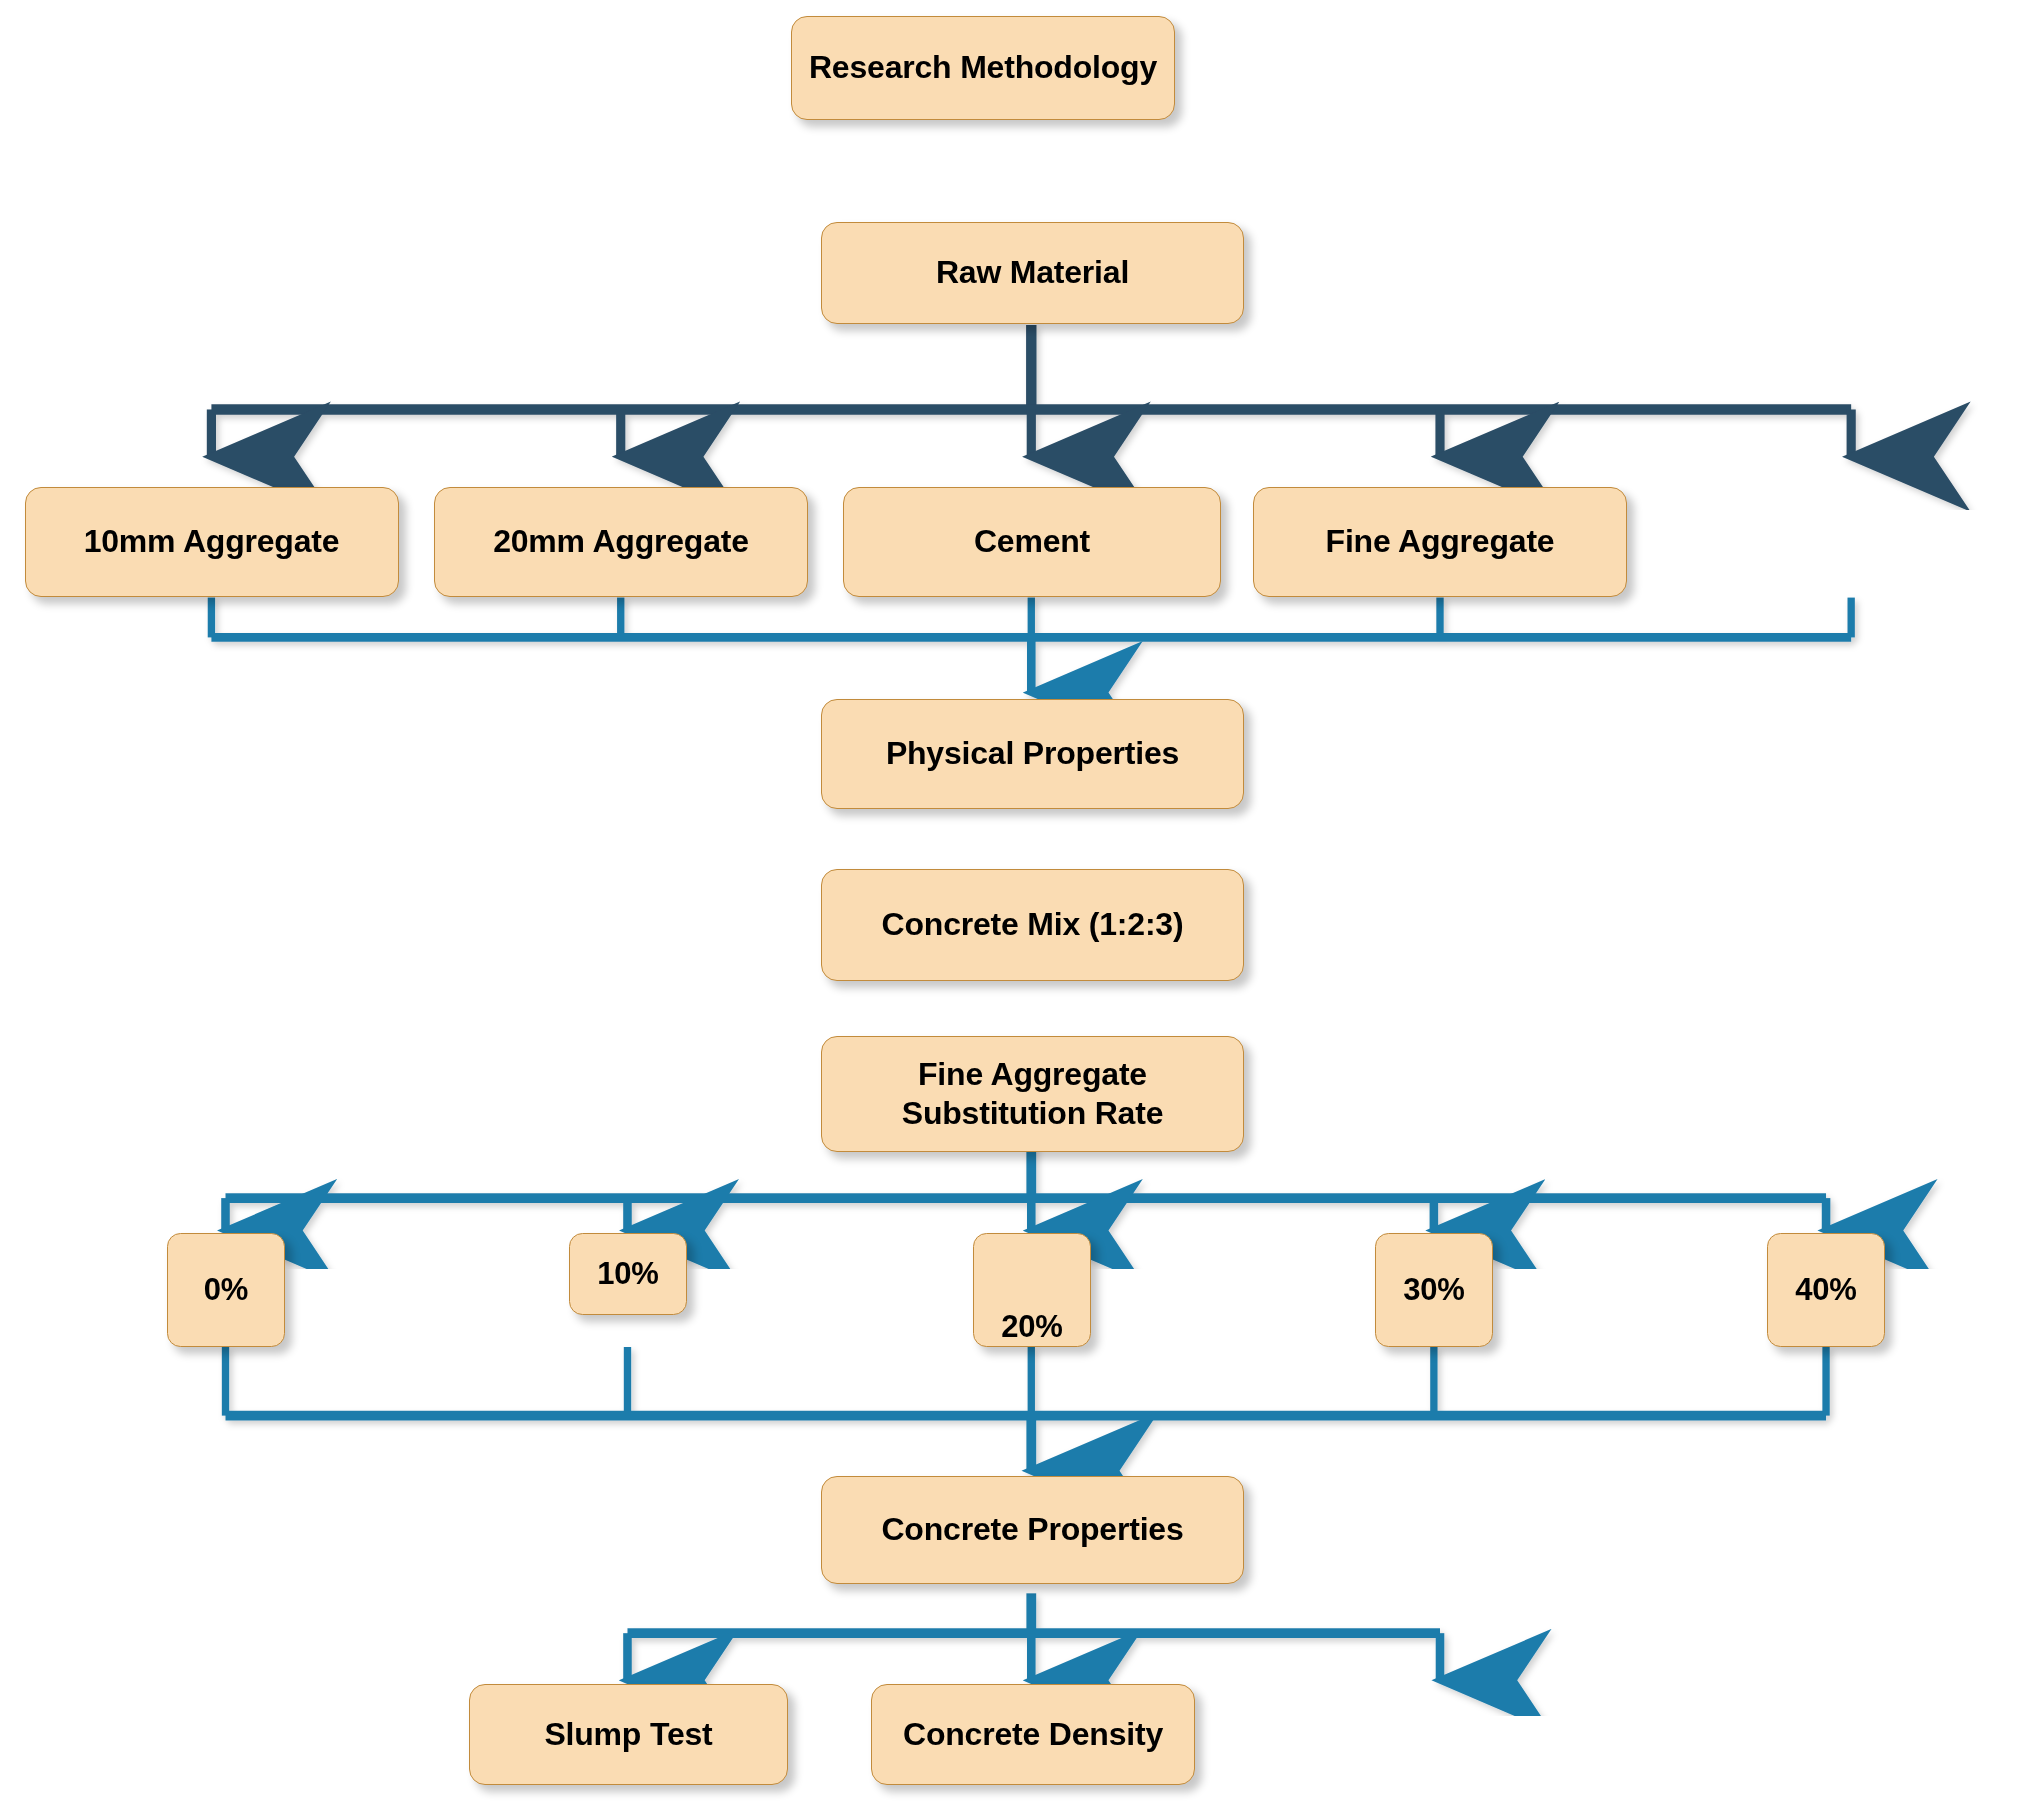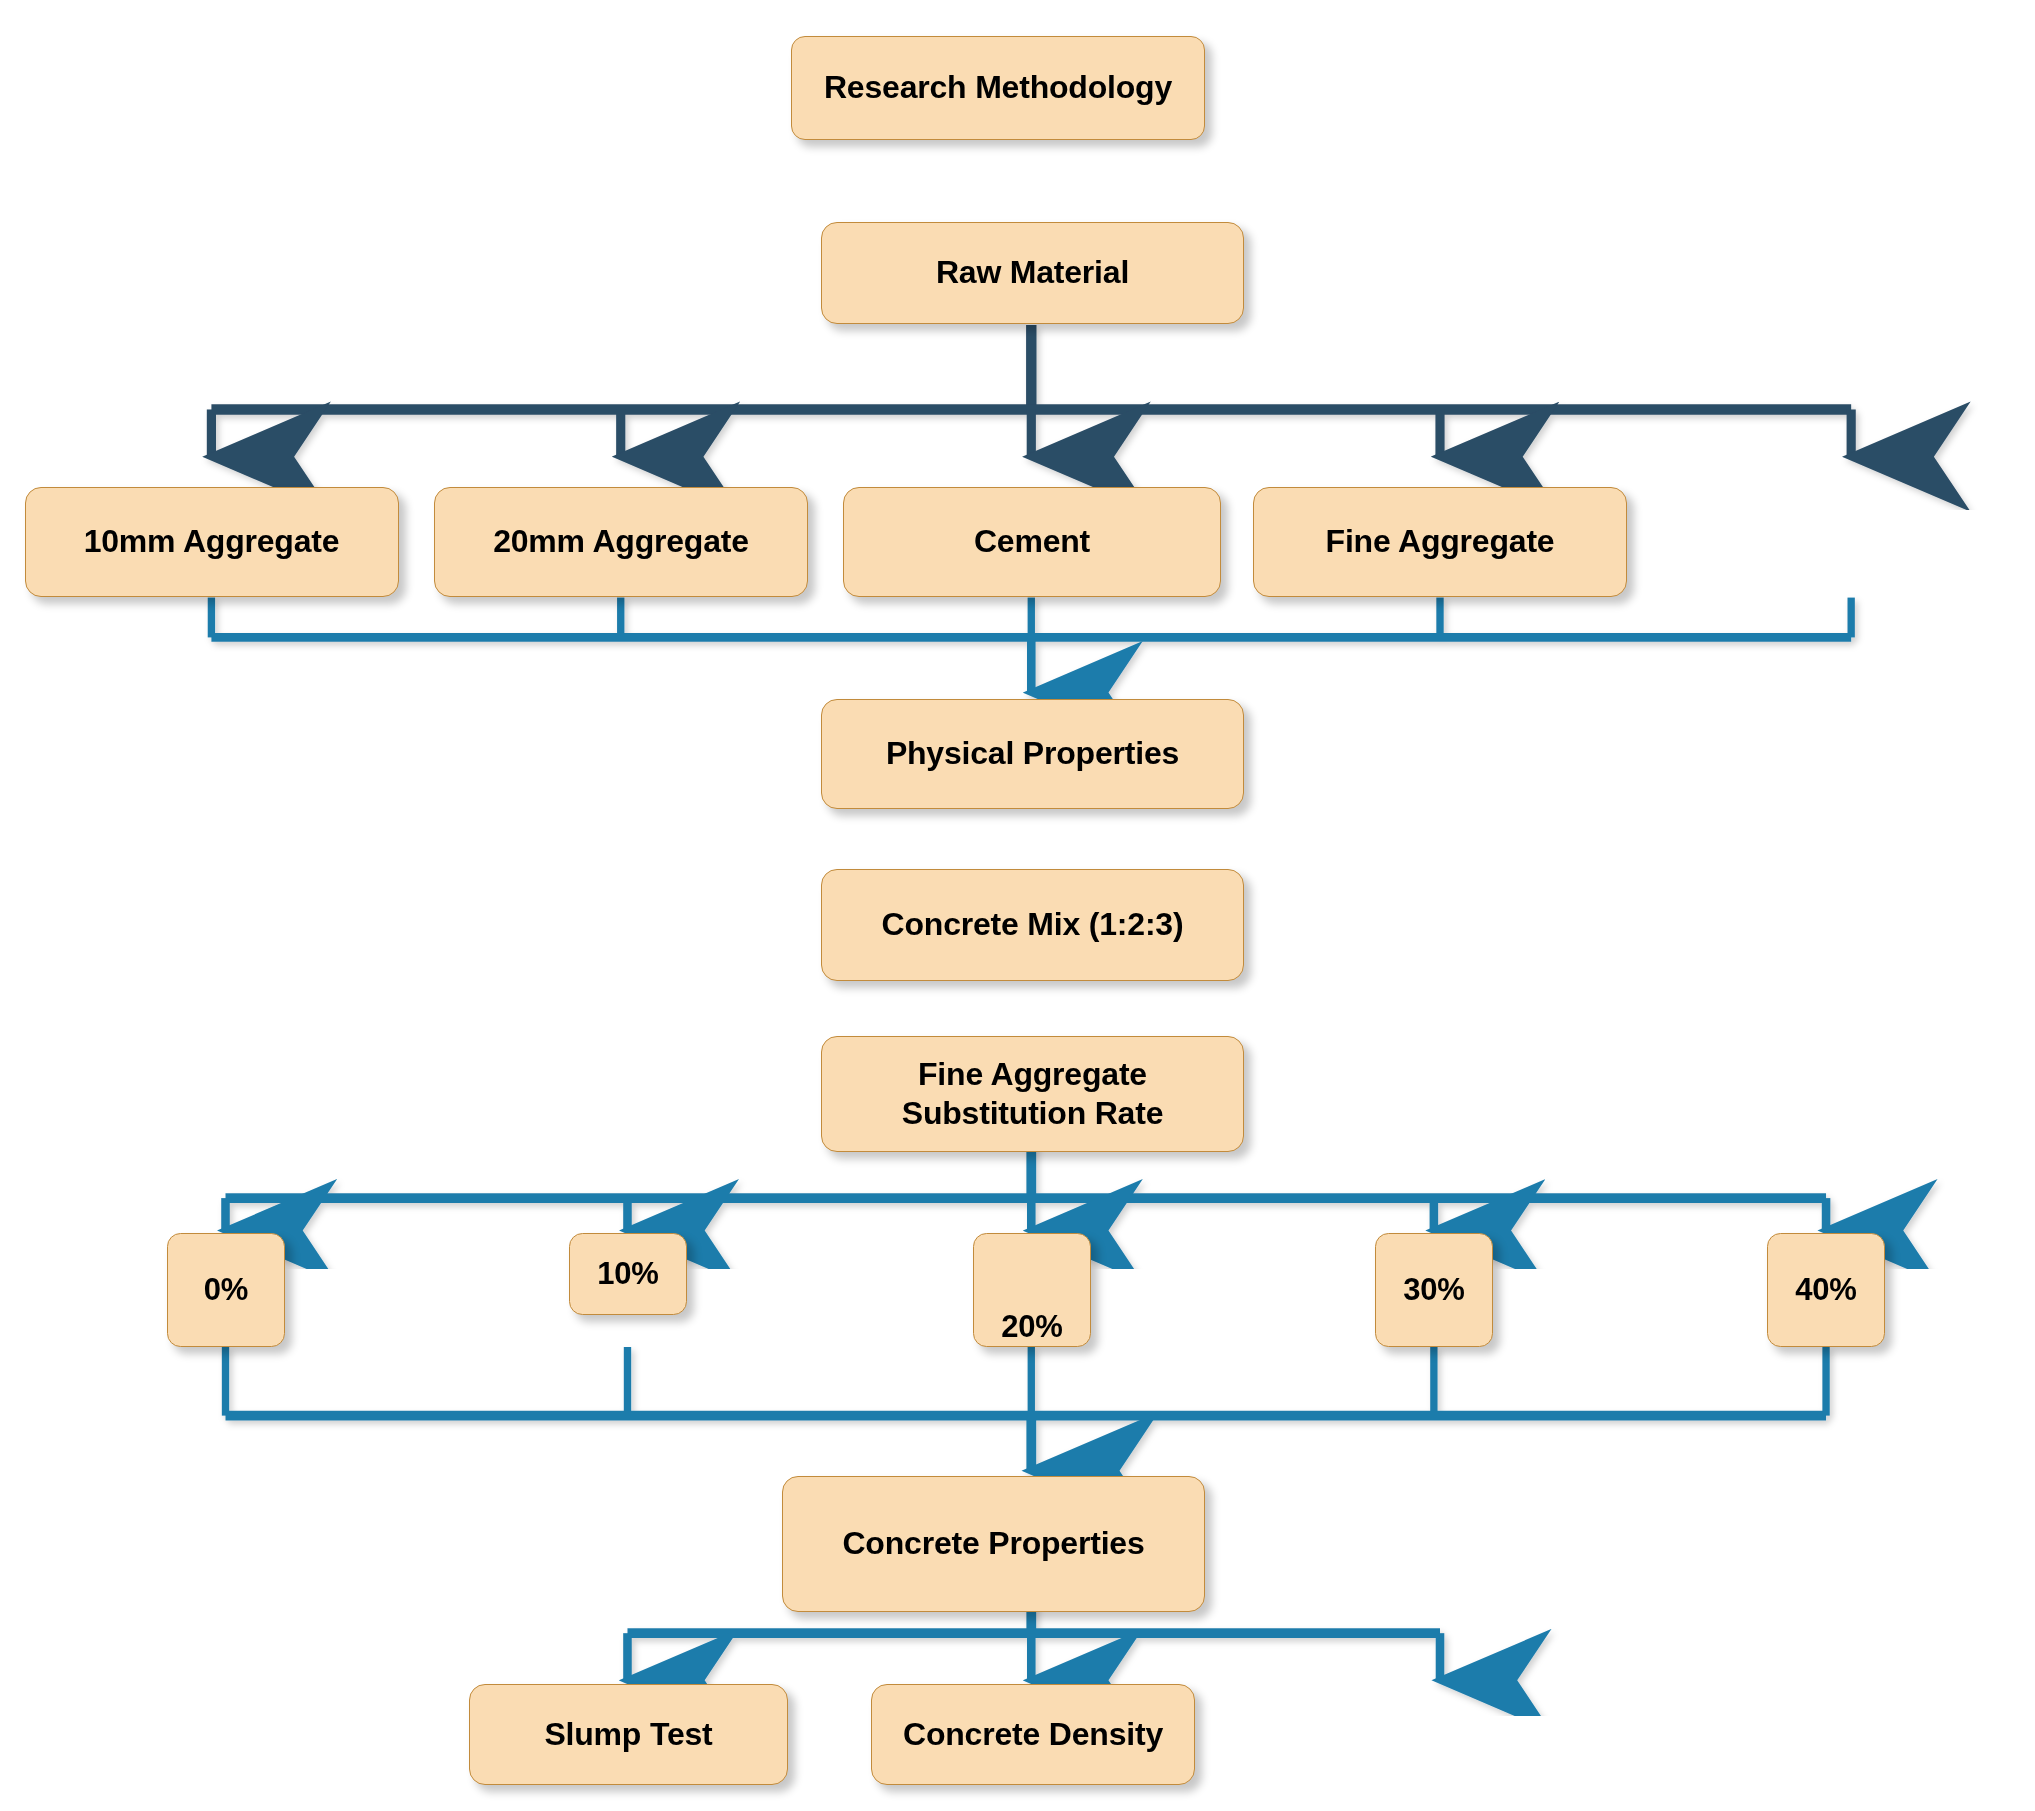--- a/index.html
+++ b/index.html
@@ -119,21 +119,21 @@
 
     <g filter="url(#softshadow)">
       <path d="M1683,2600 L1683,2665" stroke="#1f7cab" stroke-width="16" fill="none"></path>
       <path d="M1024,2665 L2350,2665" stroke="#1f7cab" stroke-width="16" fill="none"></path>
       <path d="M1024,2665 L1024,2742" stroke="#1f7cab" stroke-width="14" fill="none" marker-end="url(#arrowBlue)"></path>
       <path d="M1683,2665 L1683,2742" stroke="#1f7cab" stroke-width="14" fill="none" marker-end="url(#arrowBlue)"></path>
       <path d="M2350,2665 L2350,2742" stroke="#1f7cab" stroke-width="14" fill="none" marker-end="url(#arrowBlue)"></path>
     </g>
   </svg>
 
-  <div class="node big" style="left:791px; top:36px; width:414px; height:104px;border-radius:14px;">
+  <div class="node big" style="left:791px; top:16px; width:384px; height:104px;">
     <span>Research Methodology</span>
   </div>
 
   <div class="node big" style="left:821px; top:222px; width:423px; height:102px;">
     <span>Raw Material</span>
   </div>
 
   <div class="node big" style="left:24.5px; top:487px; width:374px; height:110px;">
     <span>10mm Aggregate</span>
   </div>
@@ -177,21 +177,21 @@
   </div>
 
   <div class="node pct" style="left:1375px; top:1233px; width:118px; height:114px;">
     <span>30%</span>
   </div>
 
   <div class="node pct" style="left:1767px; top:1233px; width:118px; height:114px;">
     <span>40%</span>
   </div>
 
-  <div class="node big" style="left:782px; top:1476px; width:423px; height:136px;">
+  <div class="node big" style="left:821px; top:1476px; width:423px; height:108px;">
     <span>Concrete Properties</span>
   </div>
 
   <div class="node big" style="left:469px; top:1684px; width:319px; height:101px;">
     <span>Slump Test</span>
   </div>
 
   <div class="node big" style="left:871px; top:1684px; width:324px; height:101px;justify-content:center;">
     <span>Concrete Density</span>
   </div>

